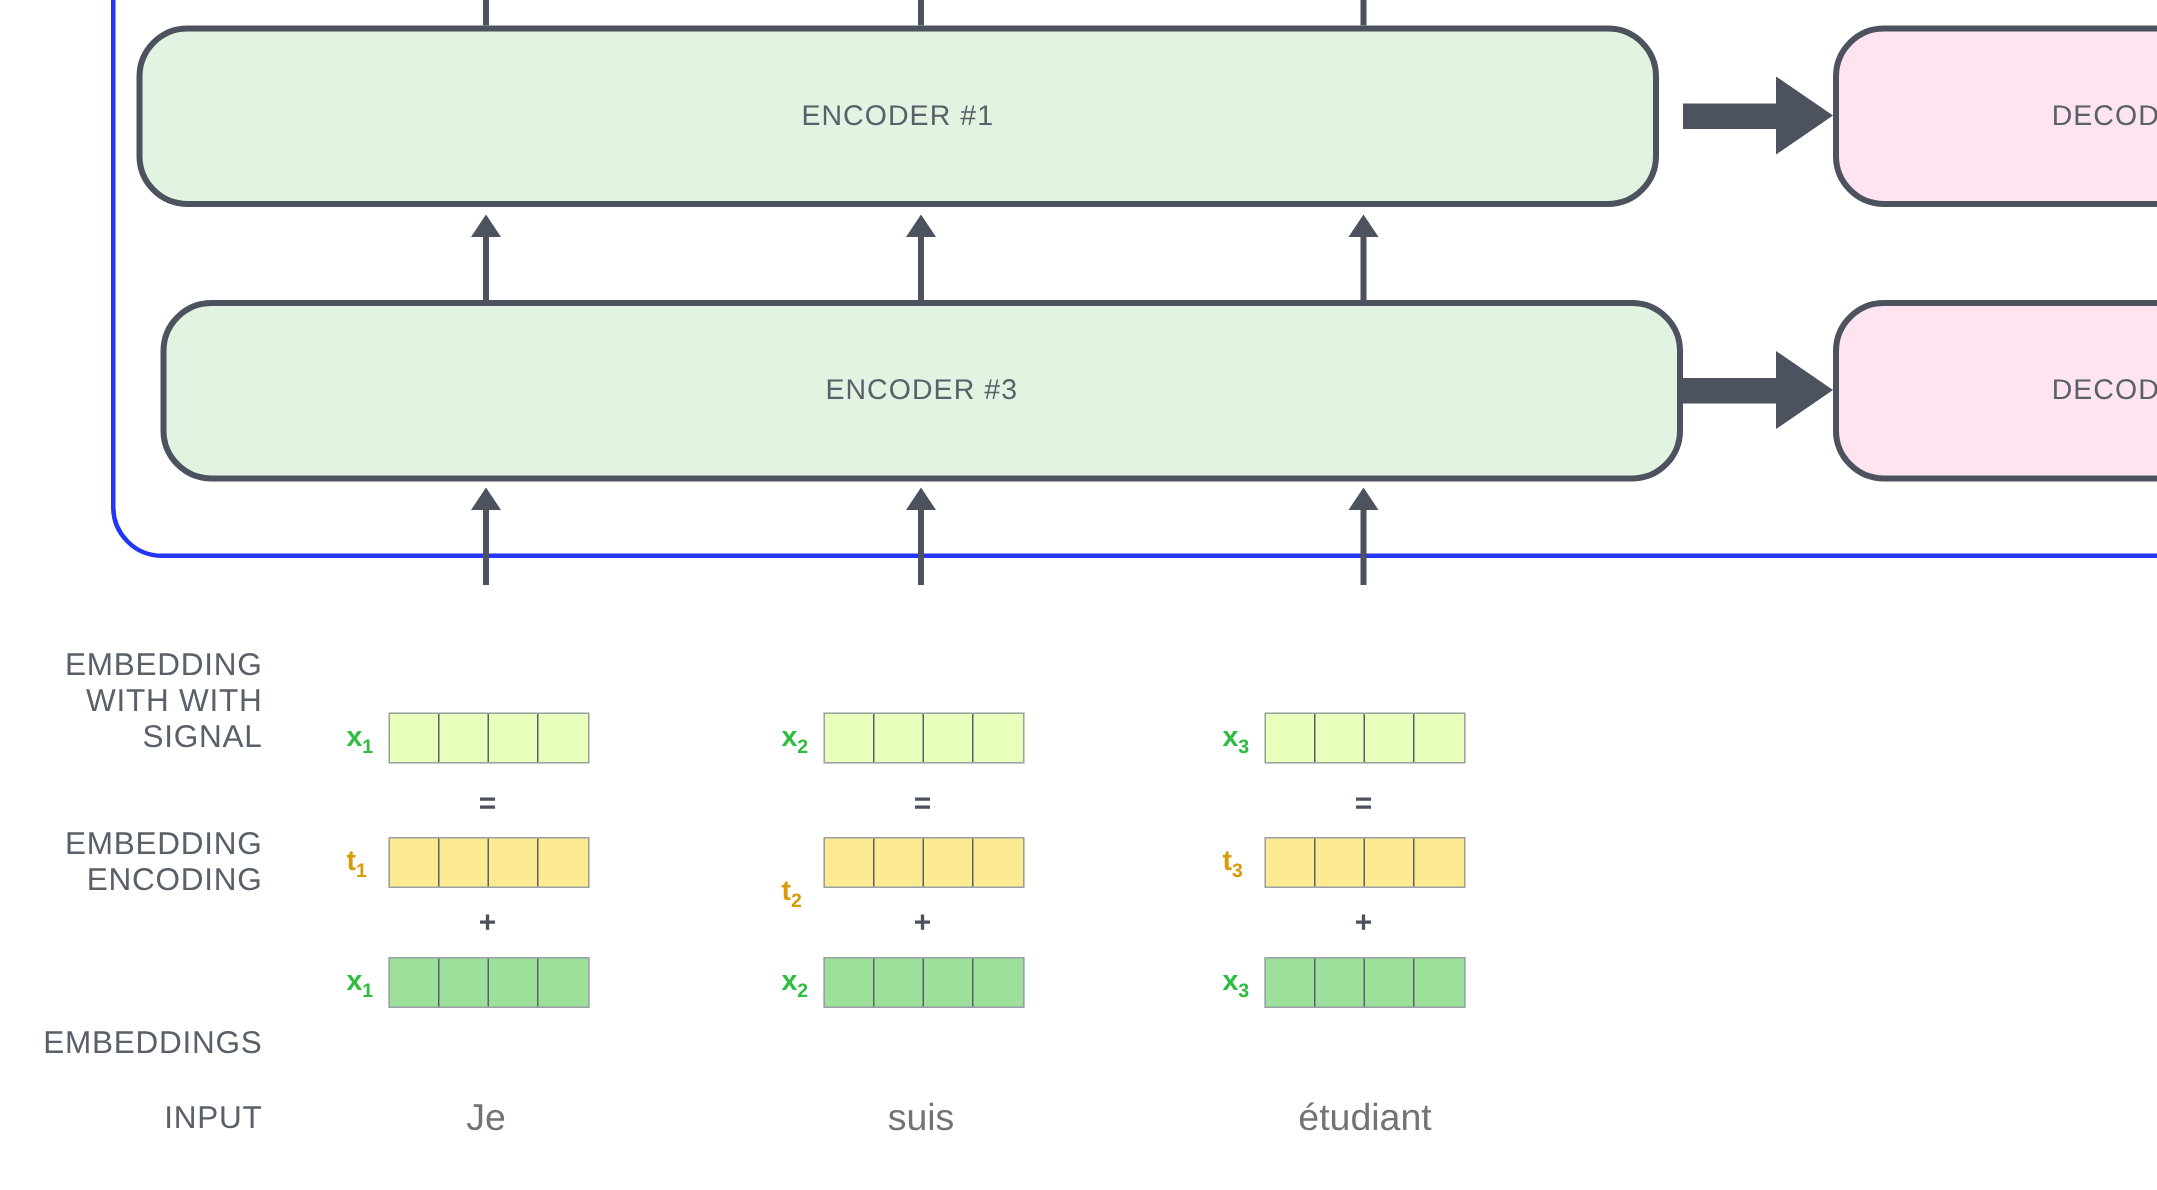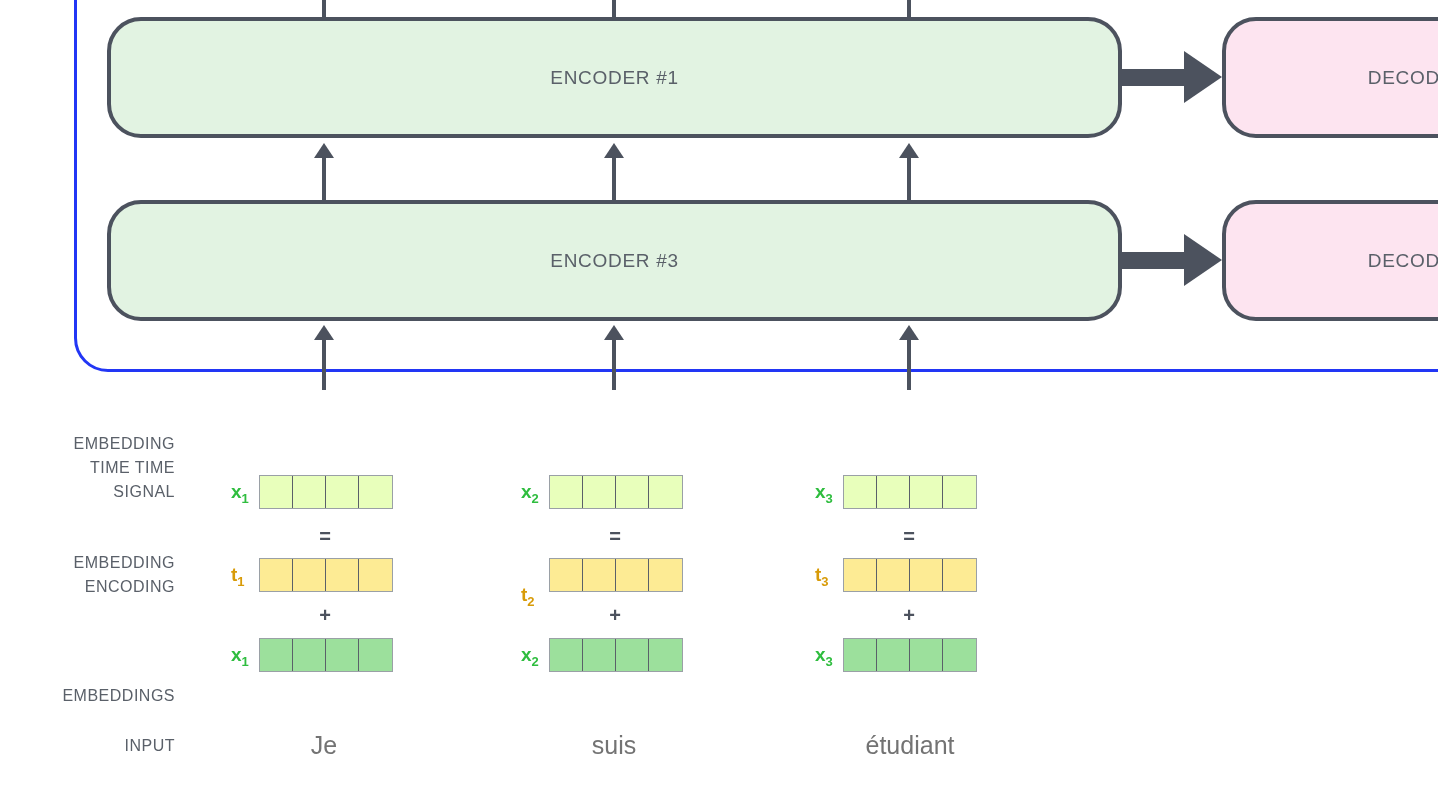--- a/index.html
+++ b/index.html
@@ -46,21 +46,21 @@
     letter-spacing: 0.7px;
     color: #5a6069;
   }
   .encoder {
     background: #e2f3e2;
   }
   .decoder {
     background: #fde4f0;
   }
 
-  #encoder1 { left: 107px; top: 17px;  width: 1015px; height: 121px; }
+  #encoder1 { left: 91px; top: 17px;  width: 1015px; height: 121px; }
   #encoder0 { left: 107px; top: 200px; width: 1015px; height: 121px; }
   #decoder1 { left: 1222px; top: 17px;  width: 420px; height: 121px; }
   #decoder0 { left: 1222px; top: 200px; width: 420px; height: 121px; }
 
   
   .vstem {
     position: absolute;
     width: 4px;
     background: #4c525e;
   }
@@ -84,21 +84,21 @@
     border-top: 26px solid transparent;
     border-bottom: 26px solid transparent;
     border-left: 38px solid #4c525e;
   }
 
   
   .row-label {
     position: absolute;
     text-align: right;
     color: #5a6069;
-    font-size: 16px;
+    font-size: 21px;
     letter-spacing: 0.5px;
     line-height: 24px;
   }
 
   
   .vector {
     position: absolute;
     display: flex;
     border: 1px solid #9aa0a6;
     box-sizing: border-box;
@@ -184,21 +184,21 @@
   <div class="vstem" style="left:907px; top:340px; height:50px;"></div>
 
   <div class="hstem" style="left:1122px; top:69px; width:75px;"></div>
   <div class="hhead" style="left:1184px; top:51px;"></div>
 
   <div class="hstem" style="left:1122px; top:252px; width:75px;"></div>
   <div class="hhead" style="left:1184px; top:234px;"></div>
 
   <div class="row-label" style="left:0px; top:432px; width:175px;">
     <div>EMBEDDING</div>
-    <div>TIME TIME</div>
+    <div>WITH WITH</div>
     <div>SIGNAL</div>
   </div>
 
   <div class="row-label" style="left:0px; top:551px; width:175px;">
     <div>EMBEDDING</div>
     <div>ENCODING</div>
   </div>
 
   <div class="row-label" style="left:0px; top:644px; width:175px;margin-top:40px;">
     <div>EMBEDDINGS</div>

